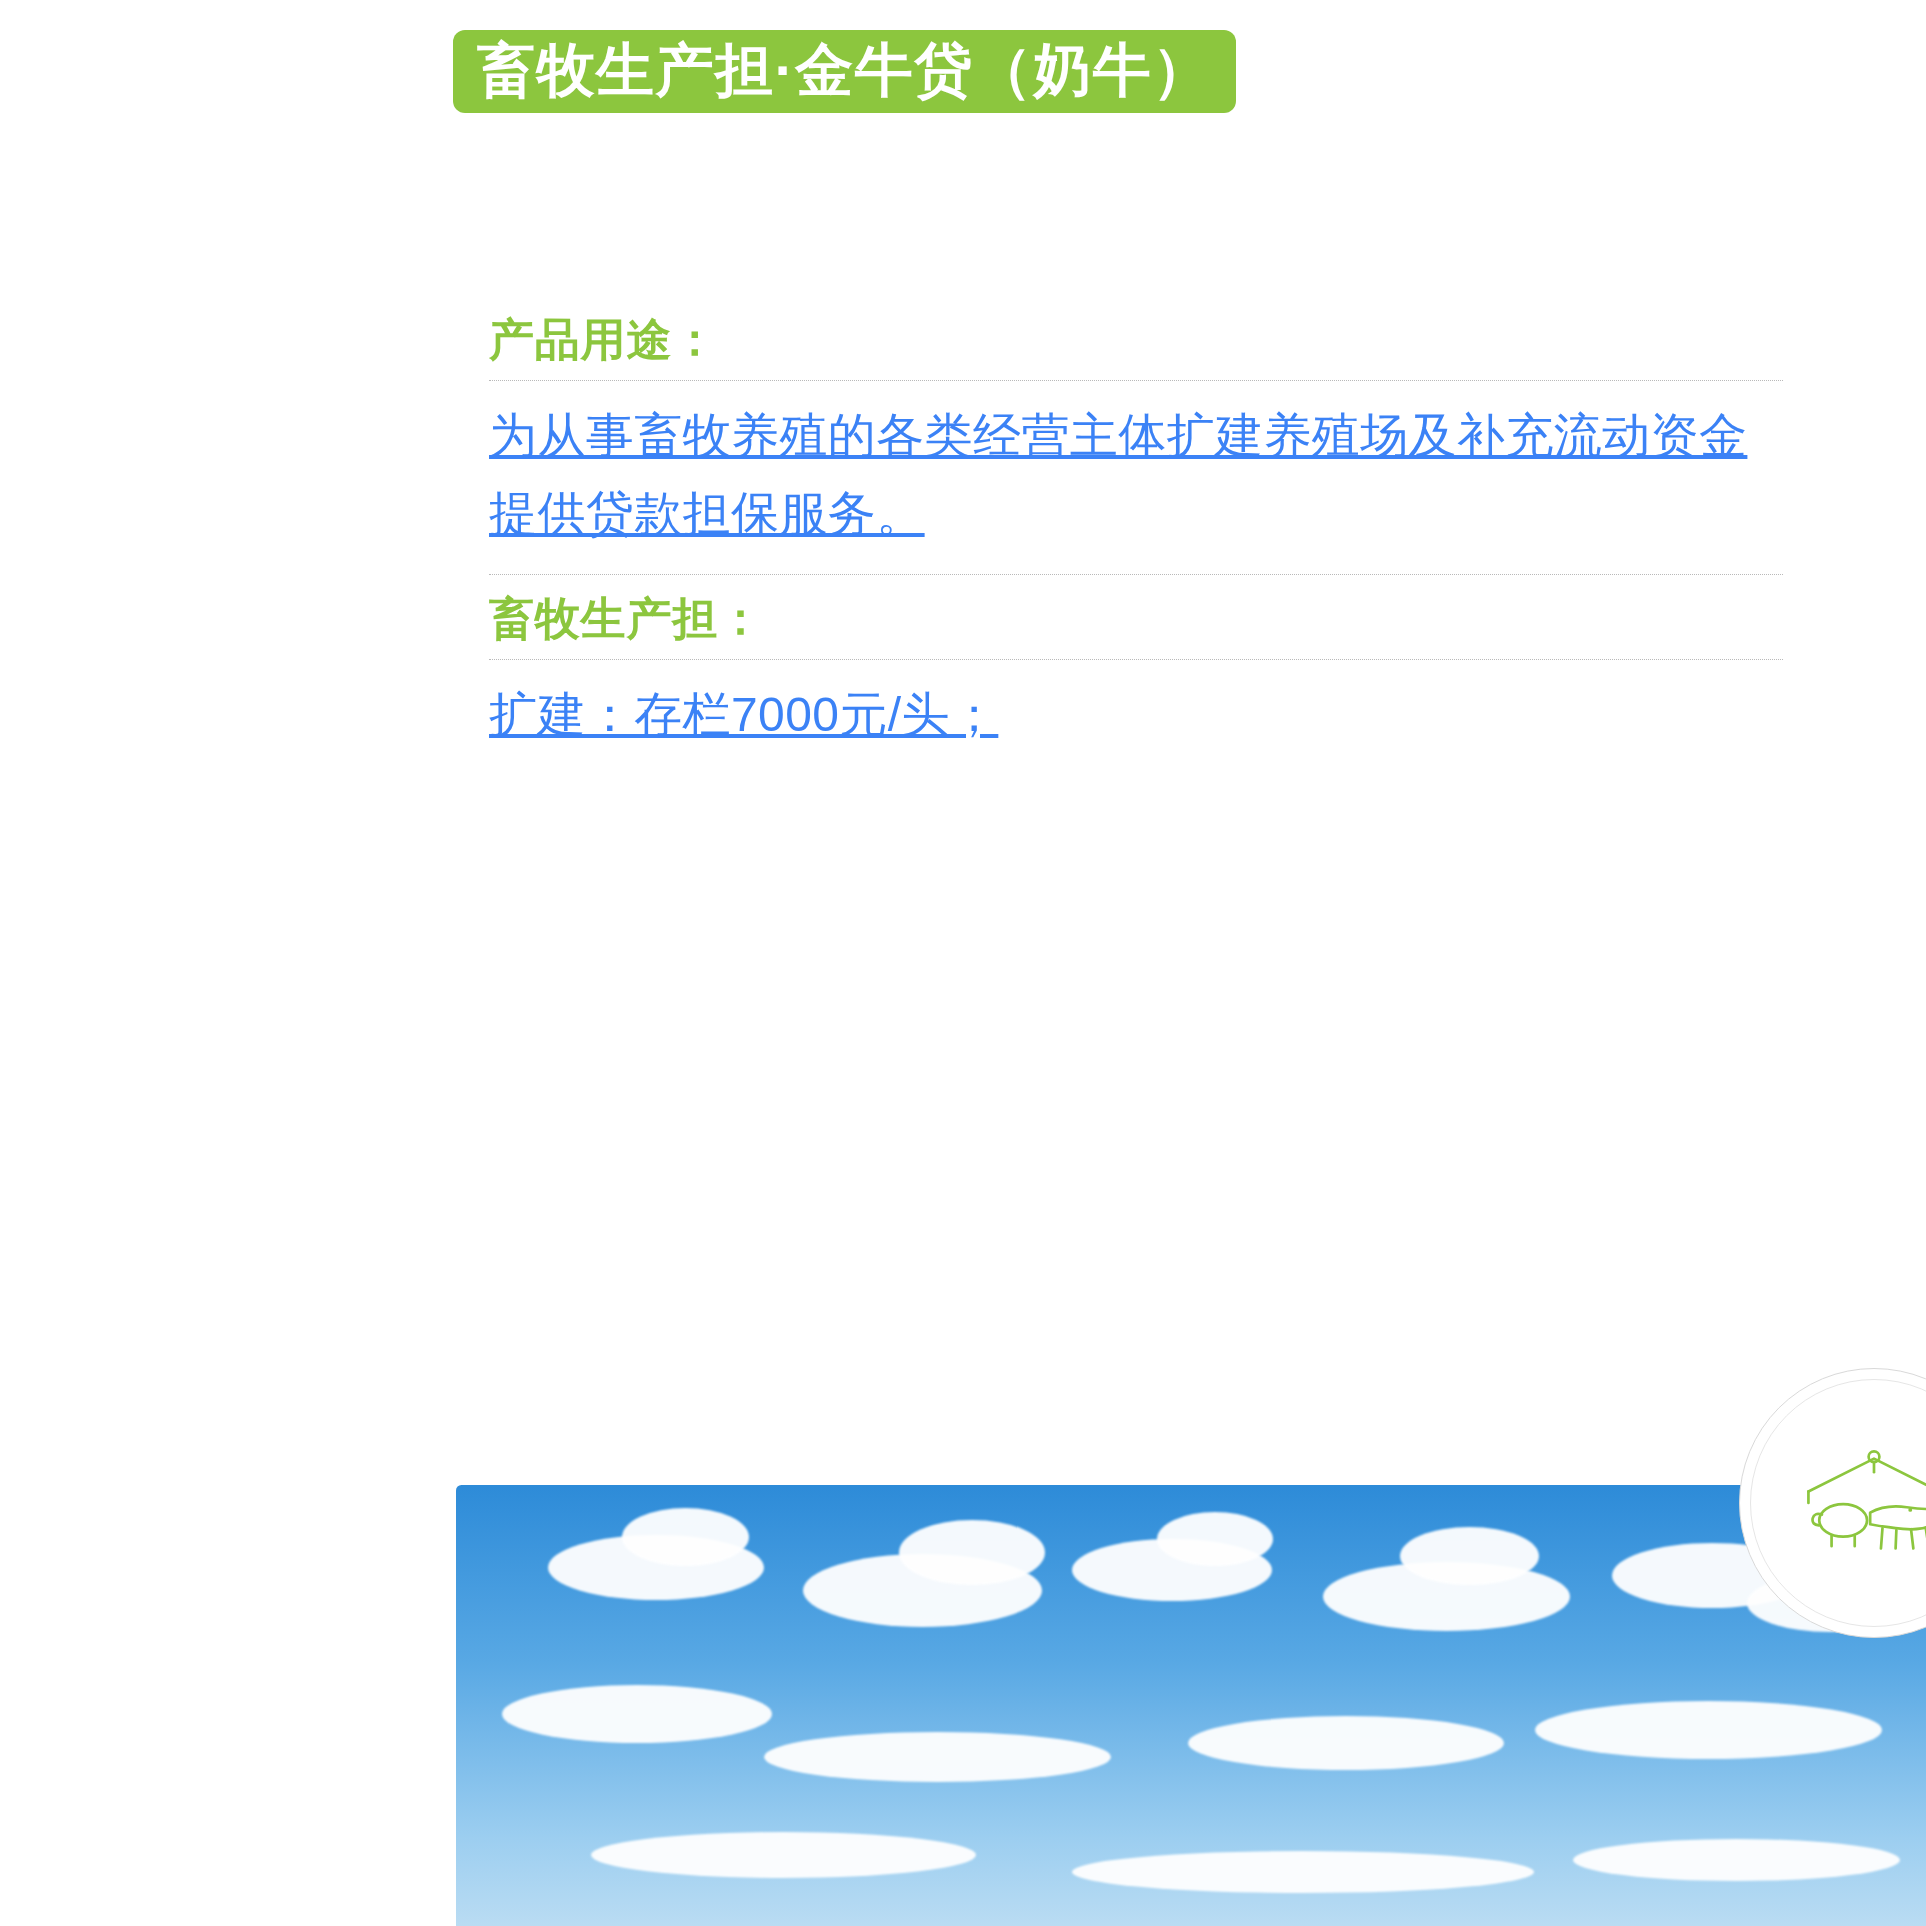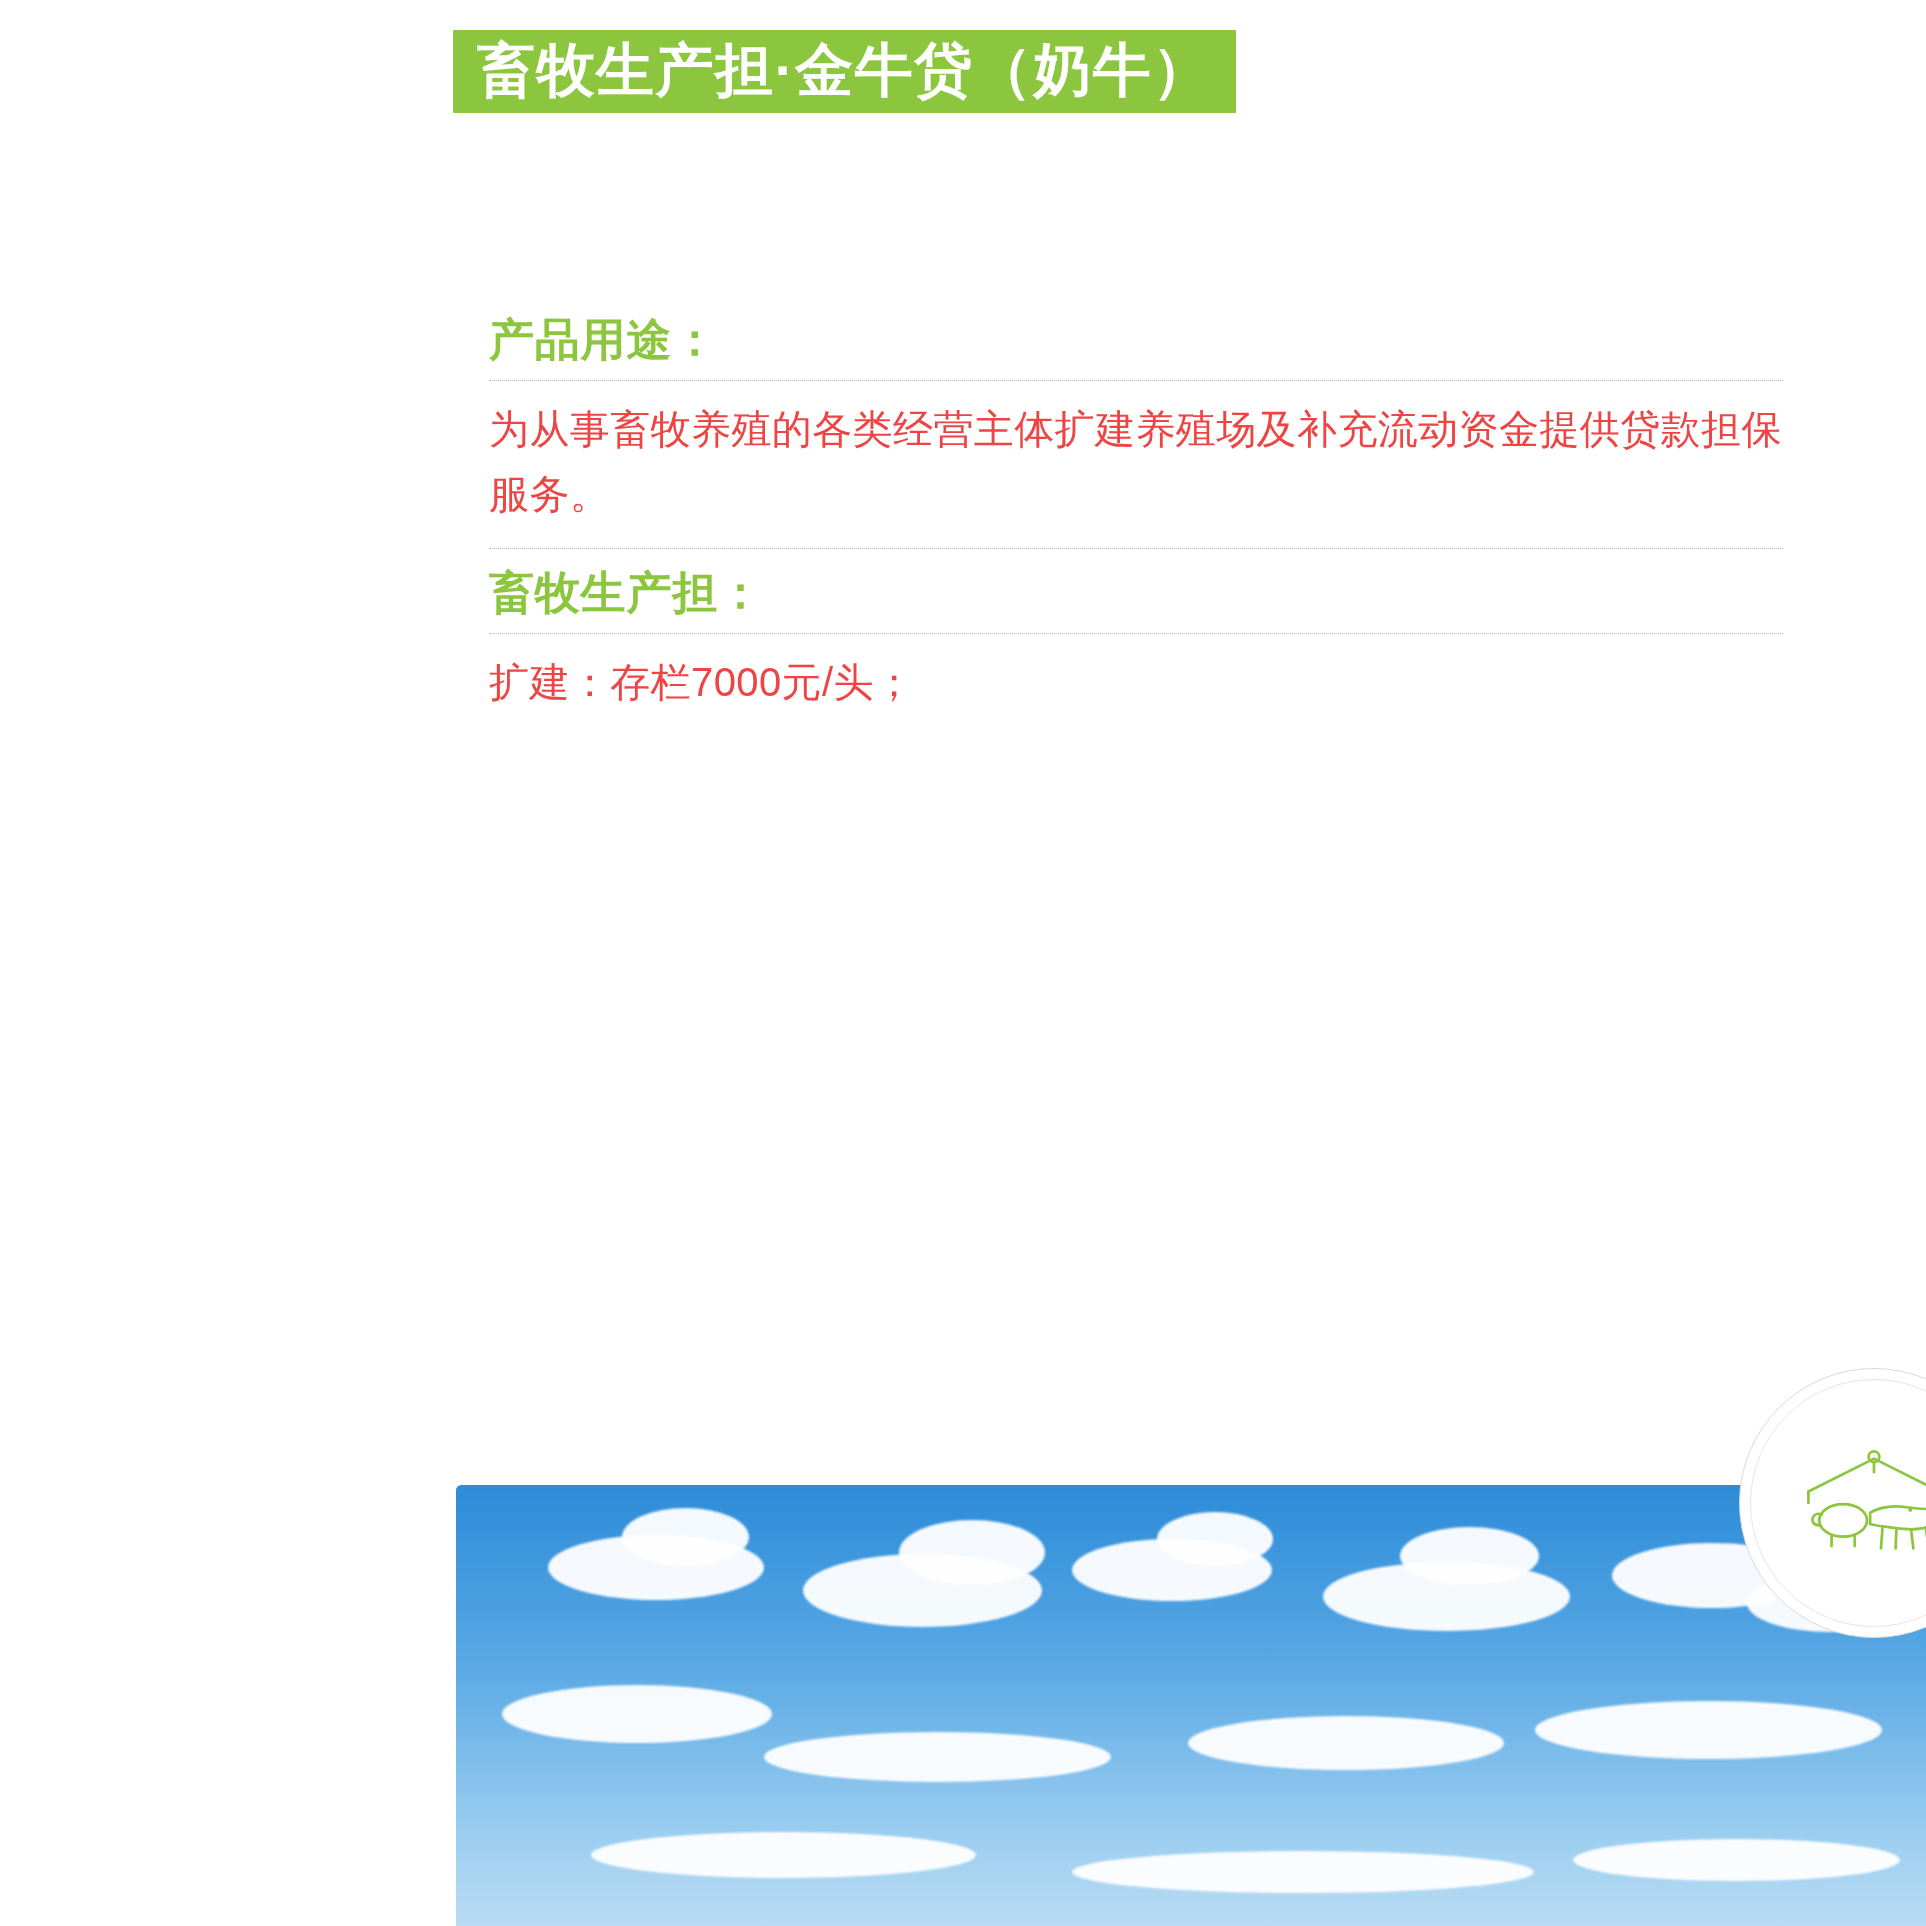--- a/index.html
+++ b/index.html
@@ -14,21 +14,21 @@
     font-family: "Liberation Sans", "DejaVu Sans", sans-serif;
     overflow: hidden;
   }
 
   
   .title-pill {
     position: absolute;
     left: 453px;
     top: 30px;
     background: #8cc63e;
-    border-radius: 1px;
+    border-radius: 12px;
     padding: 10.8px 24px 14.6px 24px;
     box-sizing: border-box;
   }
   .title-pill .title-text {
     color: #ffffff;
     font-size: 58px;
     font-weight: bold;
     letter-spacing: 1.5px;
     line-height: 1.0;
     white-space: nowrap;
@@ -53,25 +53,26 @@
     line-height: 1.25;
     margin: 0 0 11.6px 0;
   }
   .divider {
     border-top: 1.9px dotted #b9b9b9;
     height: 0;
     margin: 0 0 16px 0;
     width: 1294px;
   }
   .body-text {
-    color: #ef4444;
-    font-size: 40px;
+    color: #3b82f6;
+    font-size: 48px;
     line-height: 1.62;
     letter-spacing: 0.4px;
     margin: 0 0 21.6px 0;
+    text-decoration: underline;
   }
   .body-text p {
     margin: 0 0 5.4px 0;
   }
 
   
   .photo-wrap {
     position: absolute;
     left: 456px;
     top: 1485px;

